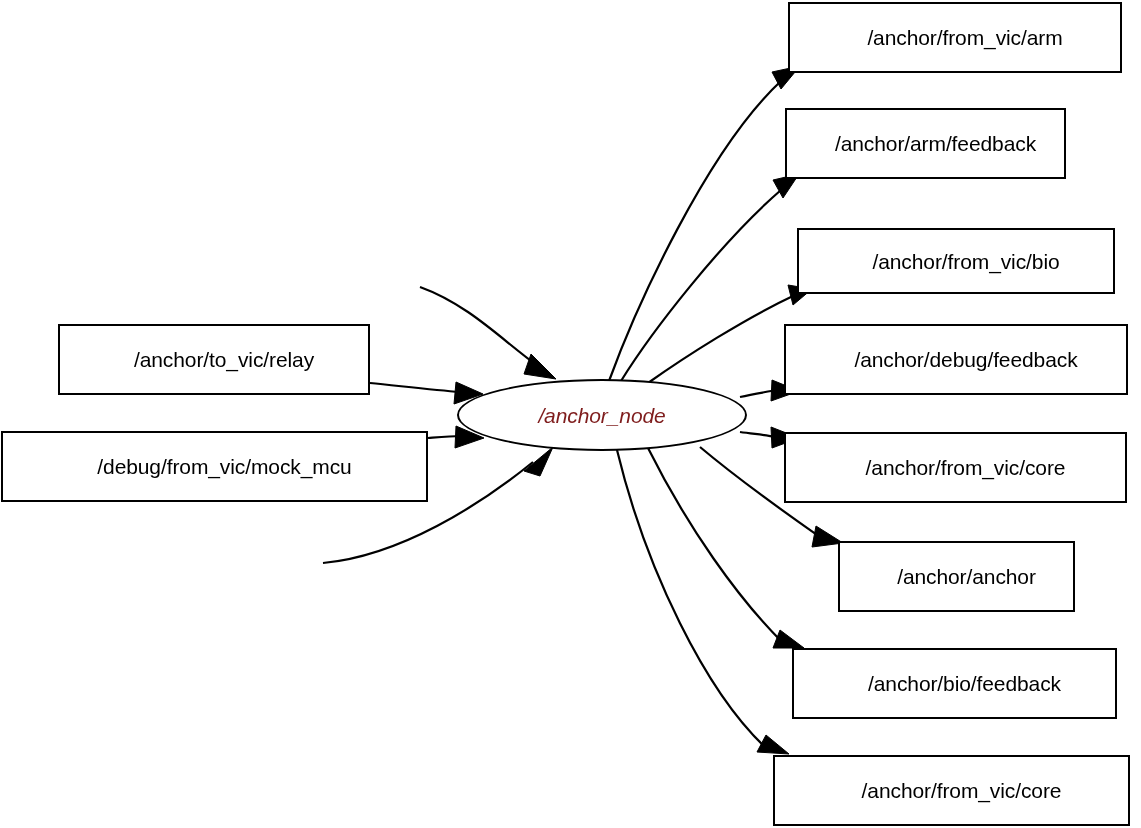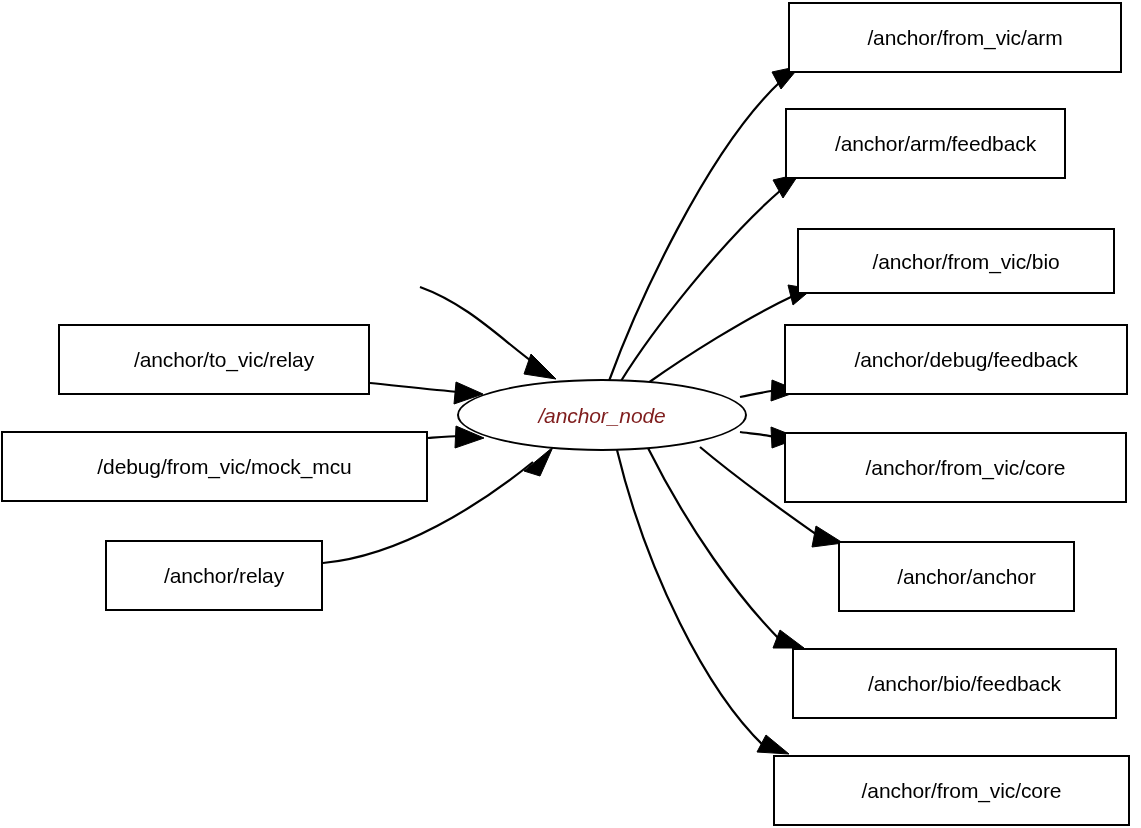--- a/index.html
+++ b/index.html
@@ -141,23 +141,20 @@
 
 
   <div class="topic-box" style="left:58px; top:324px; width:312px; height:71px;">
     <span class="topic-label">/anchor/to_vic/relay</span>
   </div>
 
   <div class="topic-box" style="left:1px; top:431px; width:427px; height:71px;">
     <span class="topic-label">/debug/from_vic/mock_mcu</span>
   </div>
 
-  <div class="topic-box" style="left:105px; top:540px; width:218px; height:71px;">
-    <span class="topic-label">/anchor/relay</span>
-  </div>
 
   <div class="node-ellipse" style="left:457px; top:379px; width:290px; height:72px;">
     <span class="node-label">/anchor_node</span>
   </div>
 
   <div class="topic-box" style="left:788px; top:2px; width:334px; height:71px;">
     <span class="topic-label">/anchor/from_vic/arm</span>
   </div>
 
   <div class="topic-box" style="left:785px; top:108px; width:281px; height:71px;">

